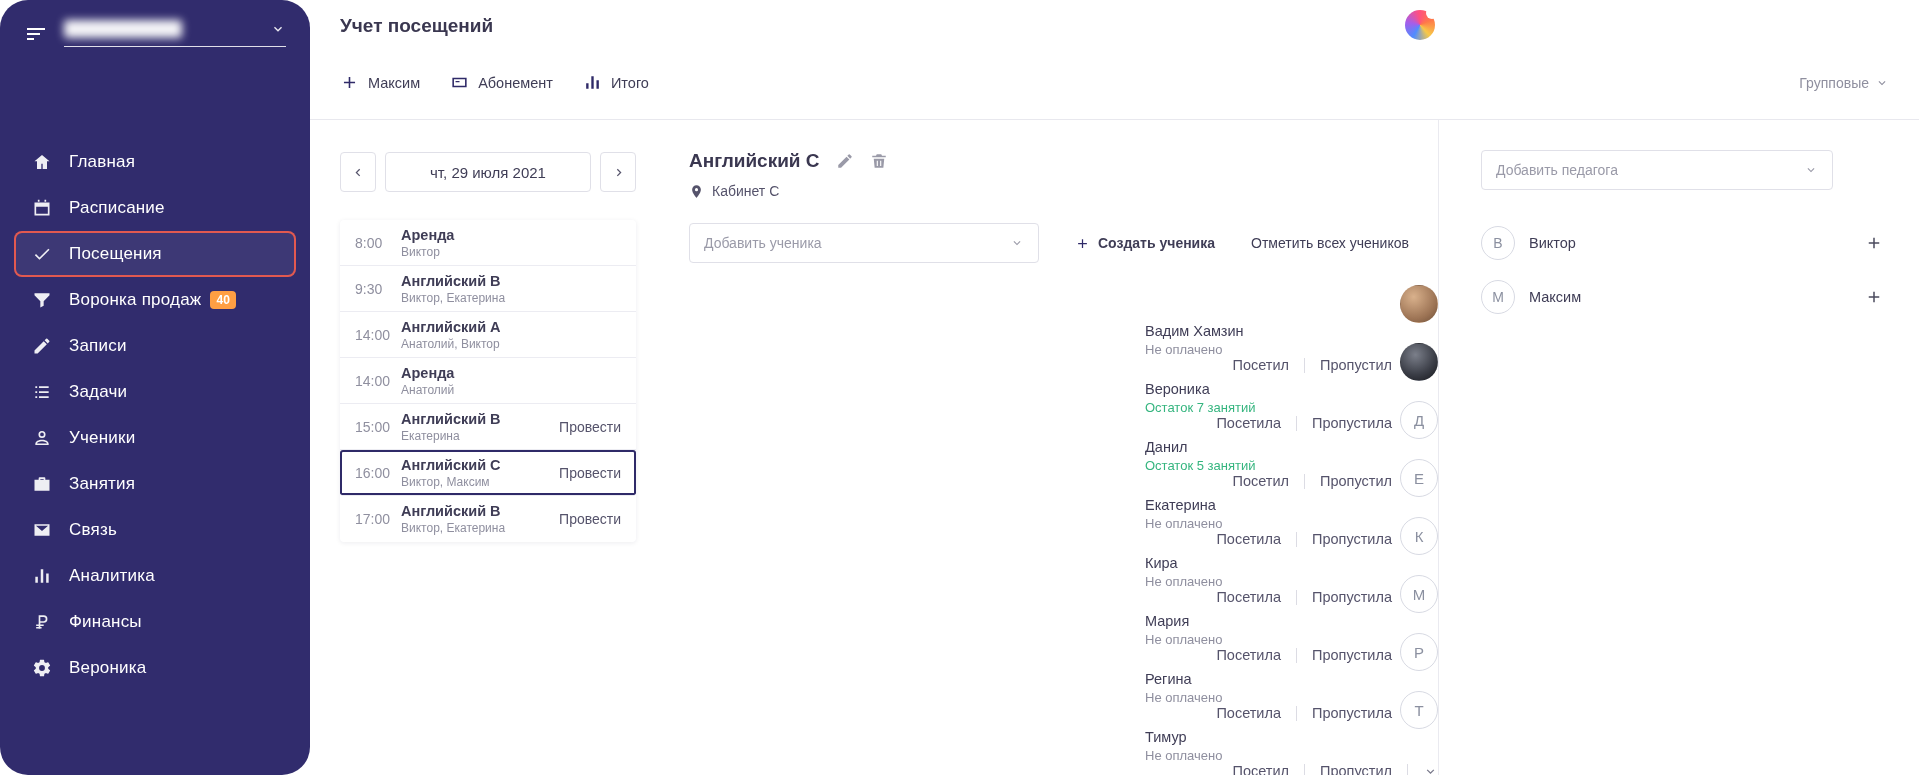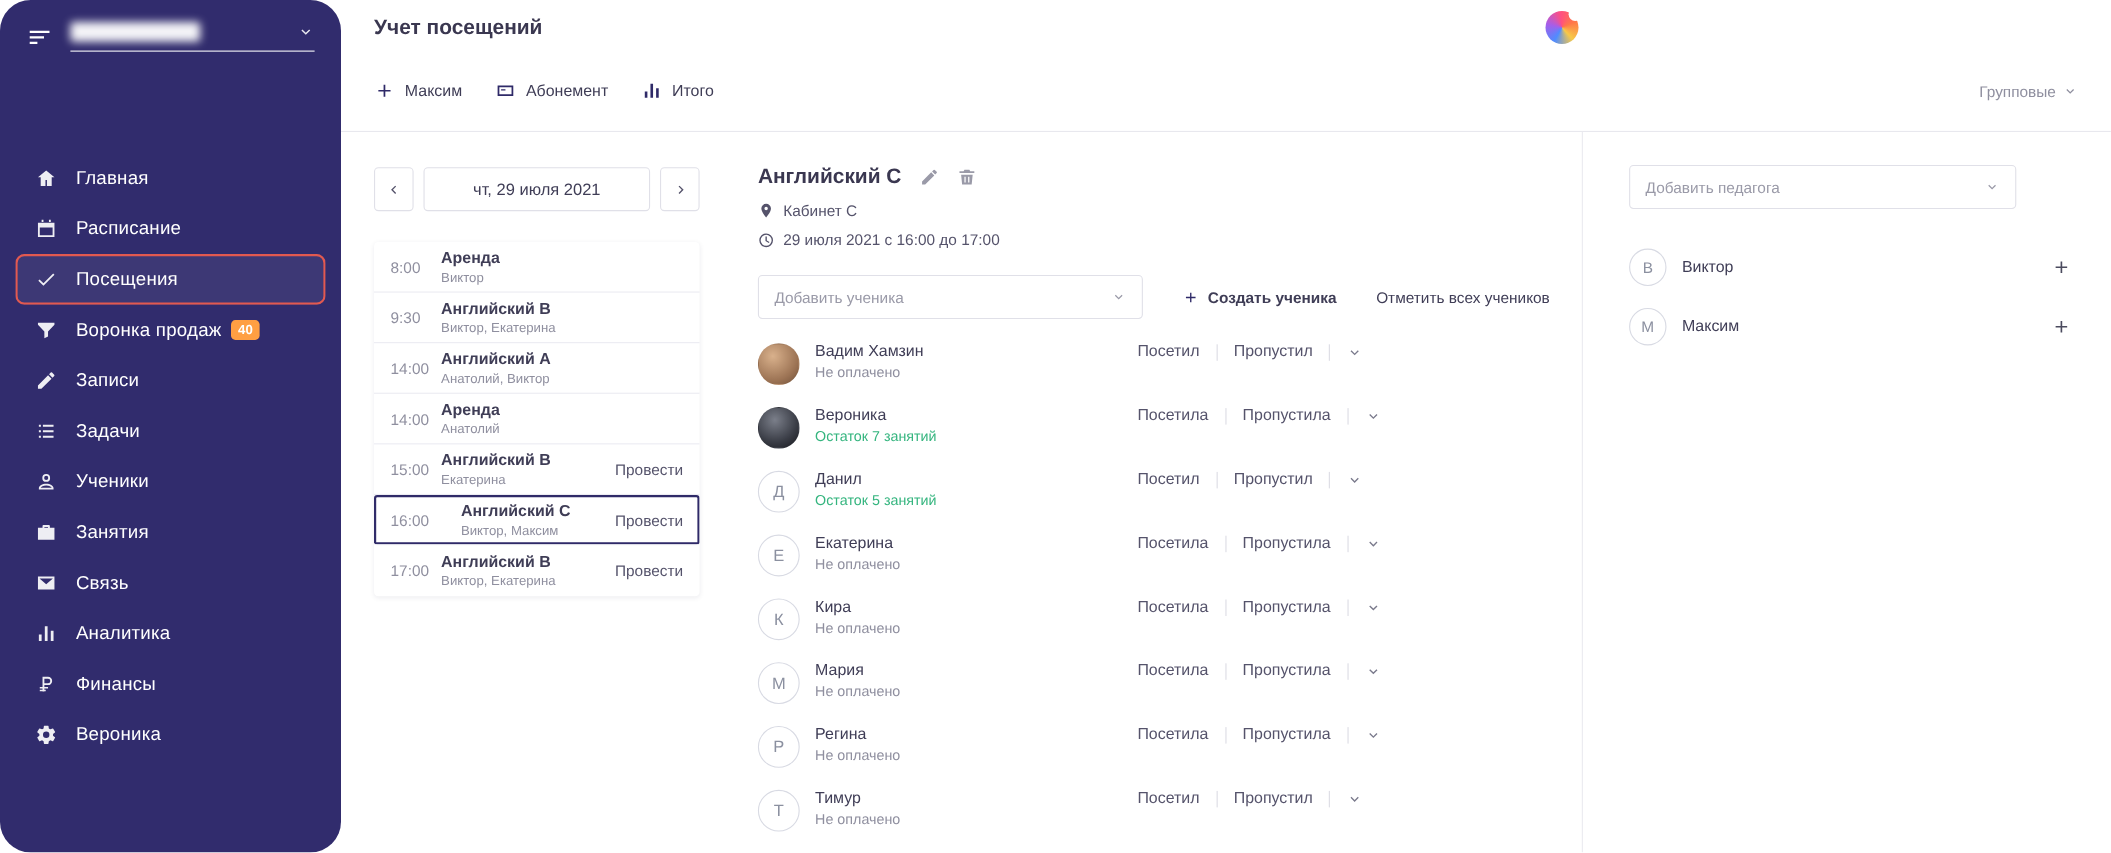--- a/index.html
+++ b/index.html
@@ -55,21 +55,21 @@
   .col-schedule{width:326px;flex:none;padding:32px 0 0 30px;}
   .date-nav{display:flex;align-items:stretch;height:40px;width:296px;}
   .date-arrow{width:36px;border:1px solid var(--border);background:#fff;border-radius:4px;cursor:pointer;
     display:flex;align-items:center;justify-content:center;color:#55536b;}
   .date-arrow .i{width:15px;height:15px;}
   .date-box{flex:1;margin:0 9px;border:1px solid var(--border);border-radius:4px;display:flex;align-items:center;justify-content:center;
     font-size:15px;color:var(--text-dark);background:#fff;cursor:pointer;}
   .lesson-list{margin-top:28px;width:296px;background:#fff;border-radius:4px;box-shadow:0 1px 5px rgba(30,30,70,.08);}
   .lesson-row{display:flex;align-items:center;height:46px;padding:0 15px;border-bottom:1px solid var(--line);cursor:pointer;position:relative;}
   .lesson-row:last-child{border-bottom:none;}
-  .lesson-row.selected{box-shadow:inset 0 0 0 2px var(--navy);border-radius:3px;gap:18px;}
+  .lesson-row.selected{box-shadow:inset 0 0 0 2px var(--navy);border-radius:3px;}
   .lesson-time{width:38px;flex:none;font-size:14px;color:var(--text-gray);}
   .lesson-info{margin-left:8px;min-width:0;}
   .lesson-title{font-size:14.5px;font-weight:bold;color:var(--text-dark);line-height:17px;}
   .lesson-teachers{font-size:12px;color:var(--text-gray);line-height:14px;margin-top:1px;}
   .lesson-action{margin-left:auto;background:none;border:none;cursor:pointer;font-family:inherit;font-size:14px;color:#55536b;}
 
   
   .col-detail{flex:1;min-width:0;padding:30px 0 0 53px;}
   .detail-title-row{display:flex;align-items:center;gap:16px;}
   .detail-title-row h2{font-size:19px;font-weight:bold;color:#3a3750;}
@@ -80,21 +80,21 @@
   .select{width:350px;height:40px;border:1px solid var(--border);border-radius:4px;background:#fff;display:flex;align-items:center;
     padding:0 14px;cursor:pointer;}
   .select .ph{font-size:14px;color:#9a9aa8;}
   .select .i{width:14px;height:14px;color:#9a9aa8;margin-left:auto;}
   .link-btn{display:flex;align-items:center;gap:8px;background:none;border:none;cursor:pointer;font-family:inherit;
     font-size:14px;color:var(--text-dark);font-weight:bold;}
   .link-btn .i{width:15px;height:15px;color:var(--navy);}
   .link-btn.plain{font-weight:normal;}
 
   .student-list{margin-top:22px;}
-  .student-row{display:flex;align-items:flex-start;height:58px;}
+  .student-row{display:flex;align-items:flex-end;height:58px;flex-direction:column;}
   .avatar{width:38px;height:38px;flex:none;border-radius:50%;border:1px solid #d8dae3;background:#fff;color:#8b90a0;
     display:flex;align-items:center;justify-content:center;font-size:15px;}
   .avatar.photo-1{background:radial-gradient(circle at 35% 30%,#d9b18c,#9c7354 65%,#6e4f38);border-color:transparent;}
   .avatar.photo-2{background:radial-gradient(circle at 40% 30%,#7b7f8a,#3a3d46 60%,#17181d);border-color:transparent;}
   .student-info{width:293px;margin-left:14px;}
   .student-name{font-size:14.5px;color:var(--text-dark);line-height:17px;}
   .student-status{font-size:13px;color:var(--text-gray);line-height:15px;margin-top:2px;}
   .student-status.green{color:var(--green);}
   .attend-actions{display:flex;align-items:center;}
   .attend-btn{background:none;border:none;cursor:pointer;font-family:inherit;font-size:14.5px;color:#55536b;}
@@ -343,26 +343,20 @@
           <svg class="detail-ic" viewBox="0 0 24 24">
               <path d="M9 3h6l1 2h5v2H3V5h5l1-2zM5 9h14l-1.2 12H6.2L5 9zm4 2.5v7h1.5v-7H9zm4.5 0v7H15v-7h-1.5z" fill="currentColor" fill-rule="evenodd"></path>
             </svg>
         </div>
         <div class="meta-row">
           <svg class="i" viewBox="0 0 24 24">
               <path d="M12 2a7 7 0 0 1 7 7c0 5.2-7 13-7 13S5 14.2 5 9a7 7 0 0 1 7-7zm0 4.5a2.5 2.5 0 1 0 0 5 2.5 2.5 0 0 0 0-5z" fill="currentColor" fill-rule="evenodd"></path>
             </svg>
           <span>Кабинет C</span>
         </div>
-        <div class="meta-row">
-          <svg class="i" viewBox="0 0 24 24">
-              <path d="M12 2a10 10 0 1 0 0 20 10 10 0 0 0 0-20zm0 2a8 8 0 1 1 0 16 8 8 0 0 1 0-16zm1 2.5h-2V13l4.9 2.9.9-1.55-3.8-2.25V6.5z" fill="currentColor" fill-rule="evenodd"></path>
-            </svg>
-          <span>29 июля 2021 с 16:00 до 17:00</span>
-        </div>
 
         <div class="detail-controls">
           <div class="select">
             <span class="ph">Добавить ученика</span>
             <svg class="i" viewBox="0 0 24 24">
                 <path d="M7.4 8.6 12 13.2l4.6-4.6L18 10l-6 6-6-6z" fill="currentColor" fill-rule="evenodd"></path>
               </svg>
           </div>
           <button class="link-btn">
             <svg class="i" viewBox="0 0 24 24">

